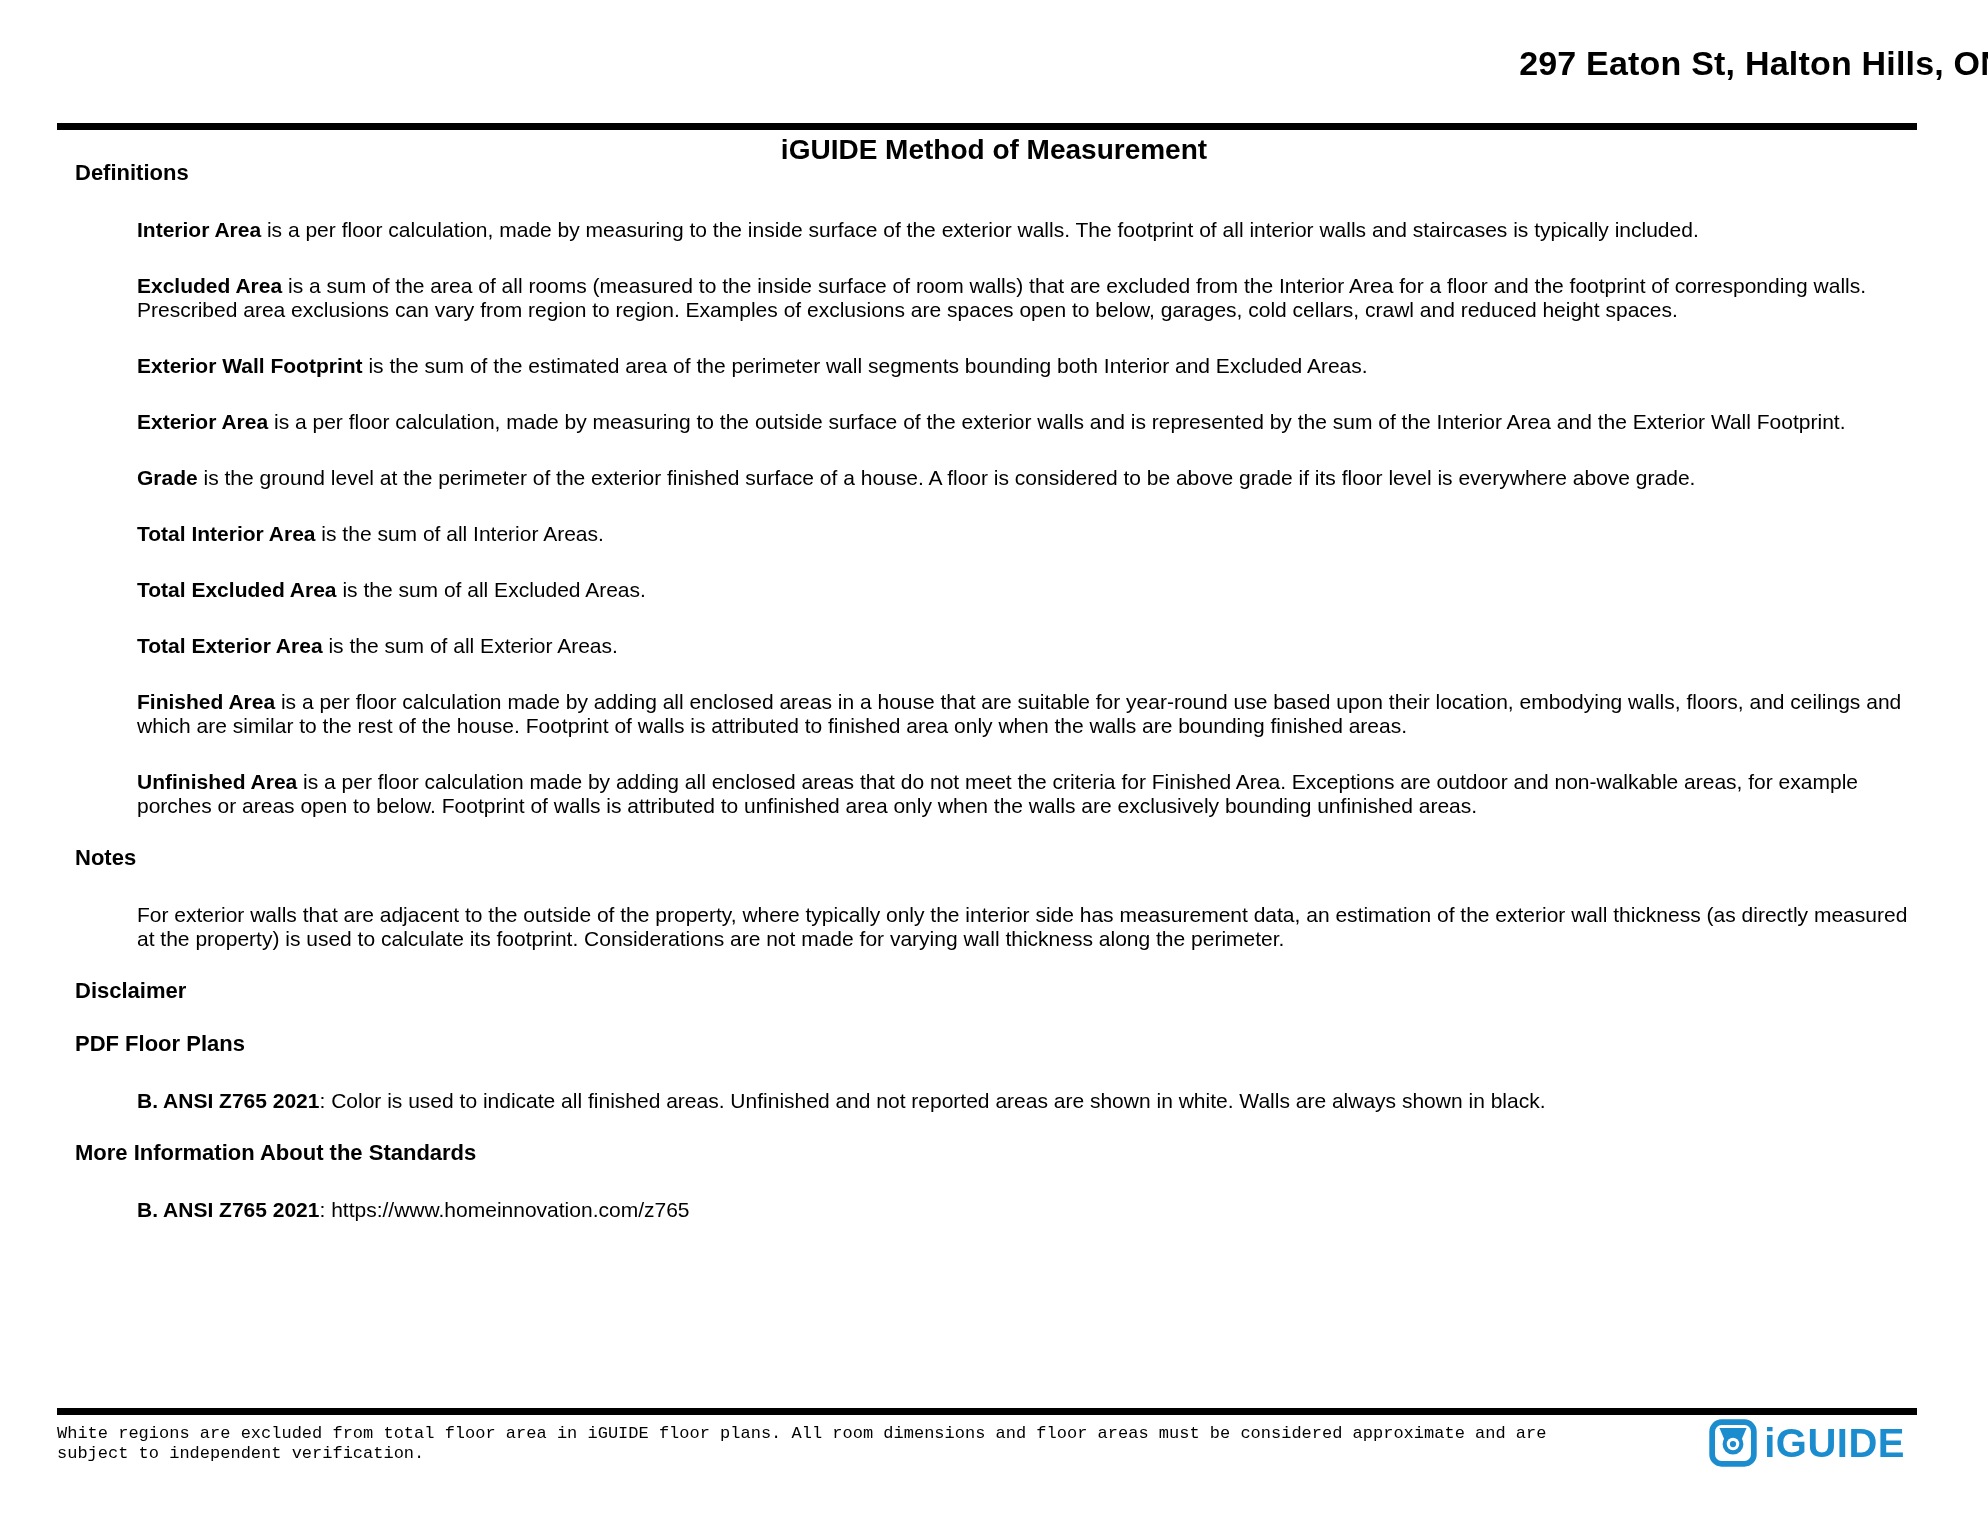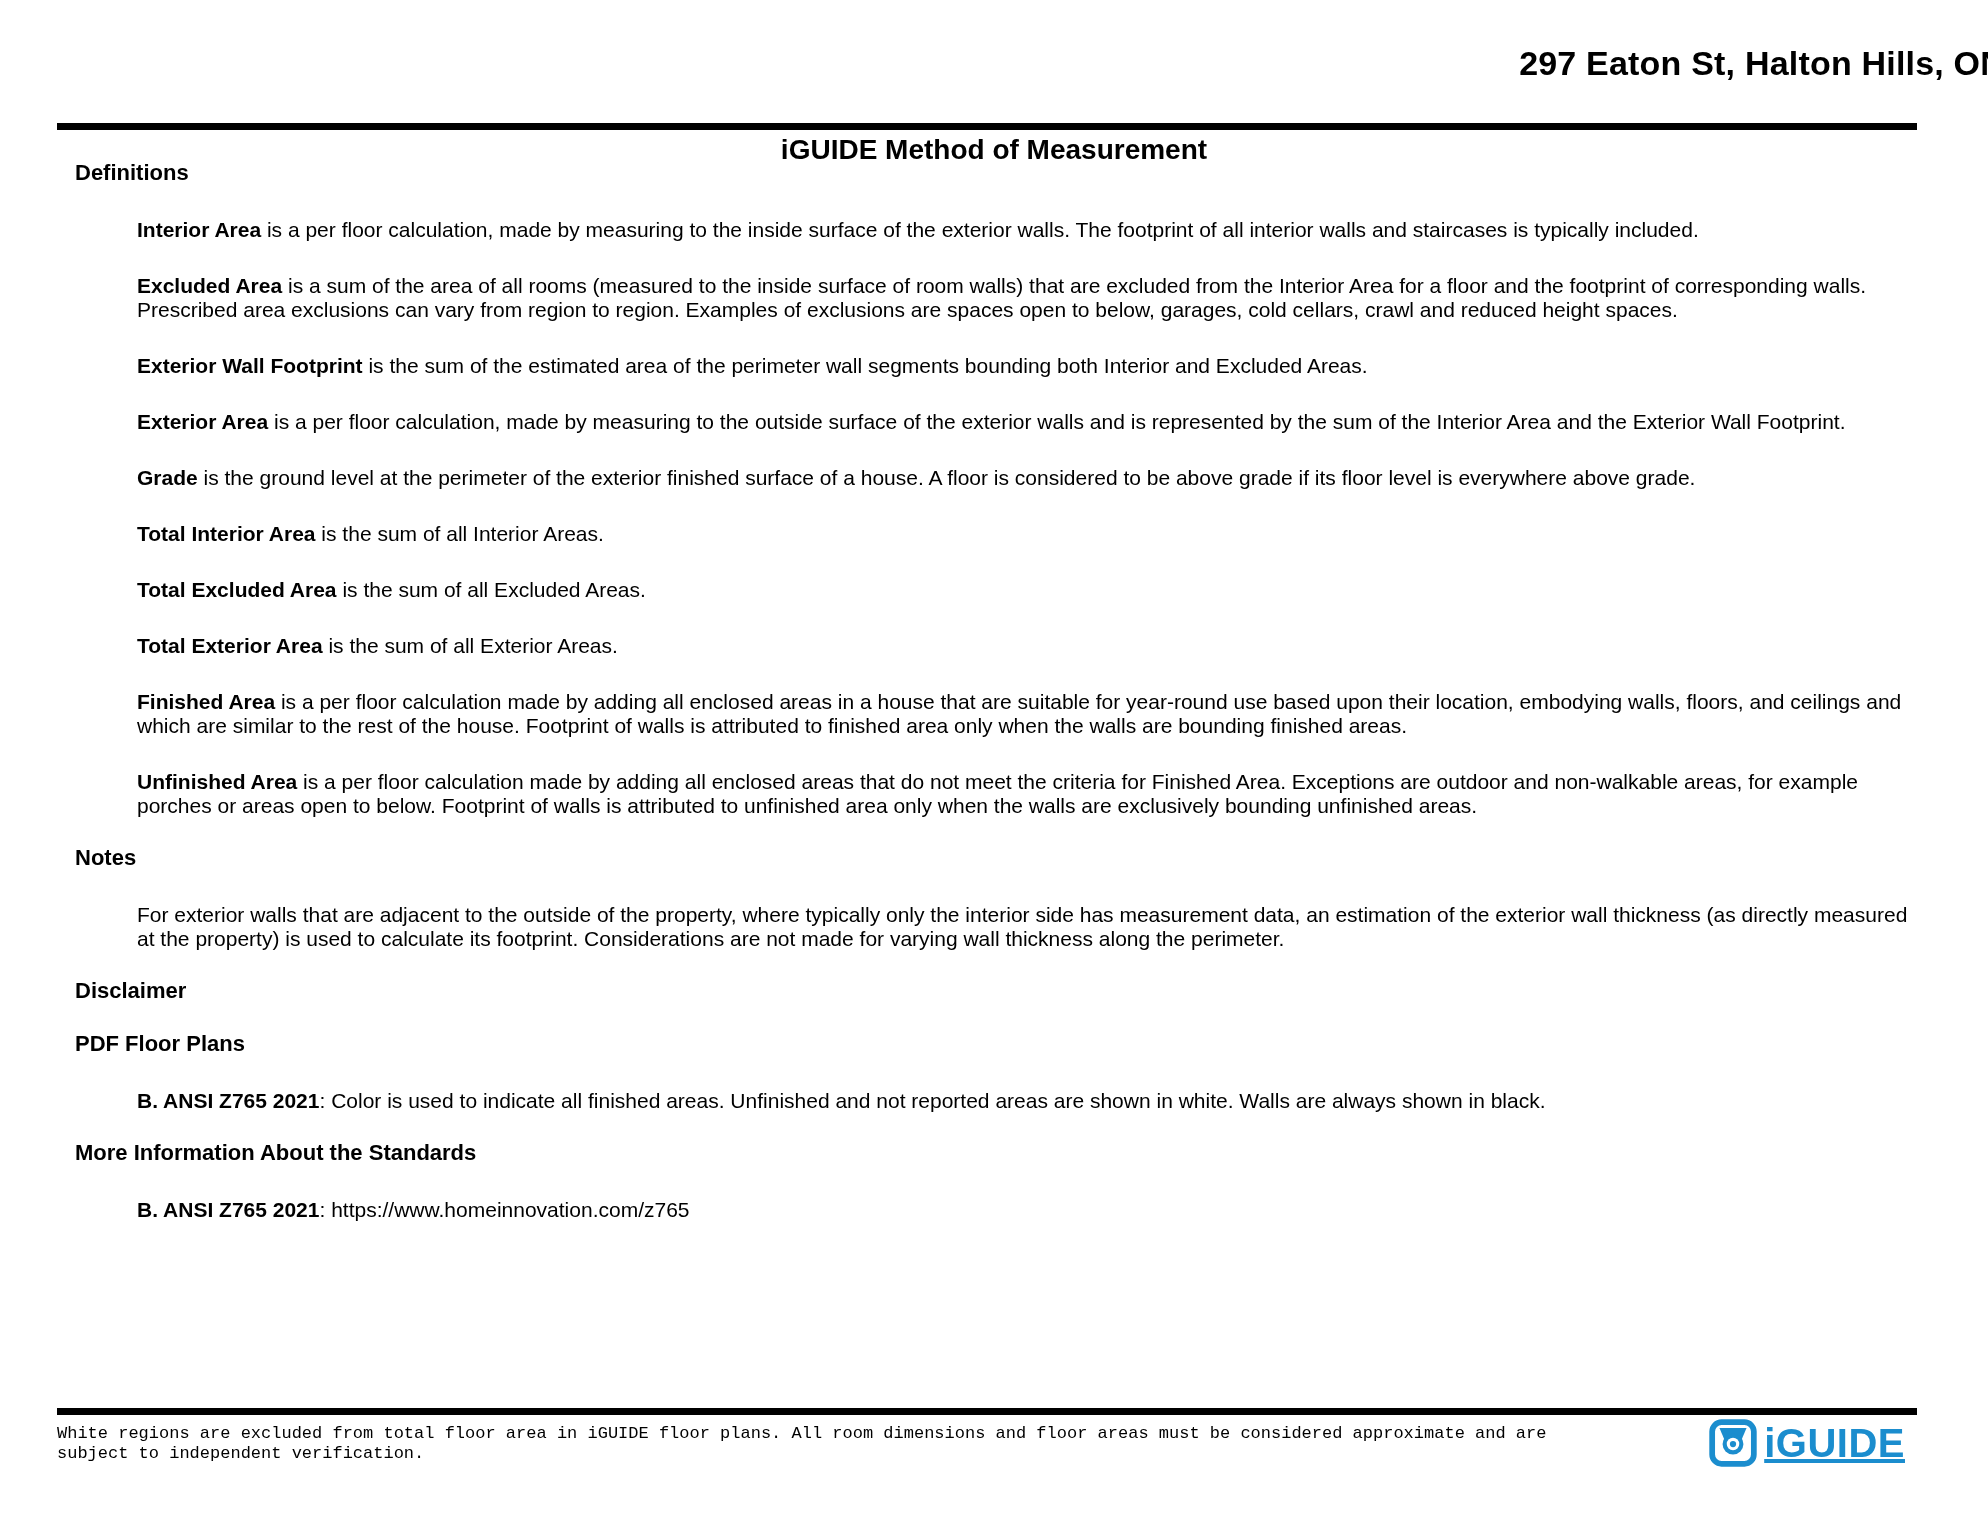--- a/index.html
+++ b/index.html
@@ -43,21 +43,20 @@
     font-size: 17px; line-height: 20px; width: 1540px; font-family: Liberation Mono, monospace;
   }
   .logo {
     position: absolute; right: 83px; top: 1418px;
     display: flex; align-items: center; gap: 6px;
     color: var(--brand, #1B8DCE);
   }
   .logo-text {
     font-size: 40px; font-weight: bold; line-height: 1;
     letter-spacing: 0.5px;
-    text-decoration: underline;
   }
 </style>
 </head>
 <body>
 
 <div class="title">297 Eaton St, Halton Hills, ON</div>
 <div class="rule-top"></div>
 <div class="subtitle">iGUIDE Method of Measurement</div>
 
 <div class="main">

